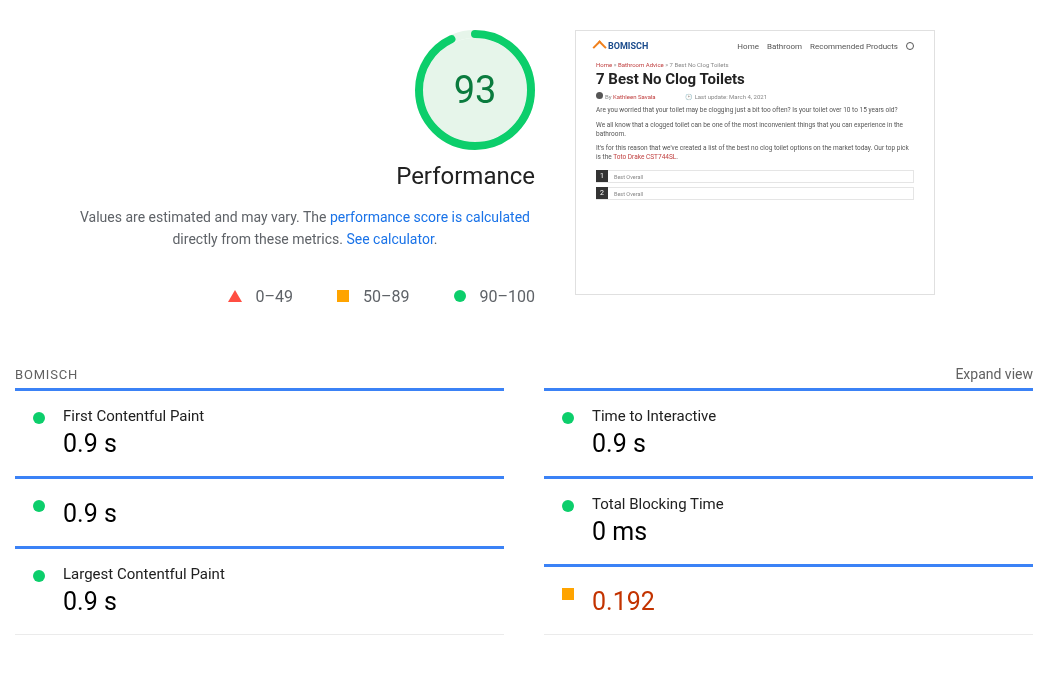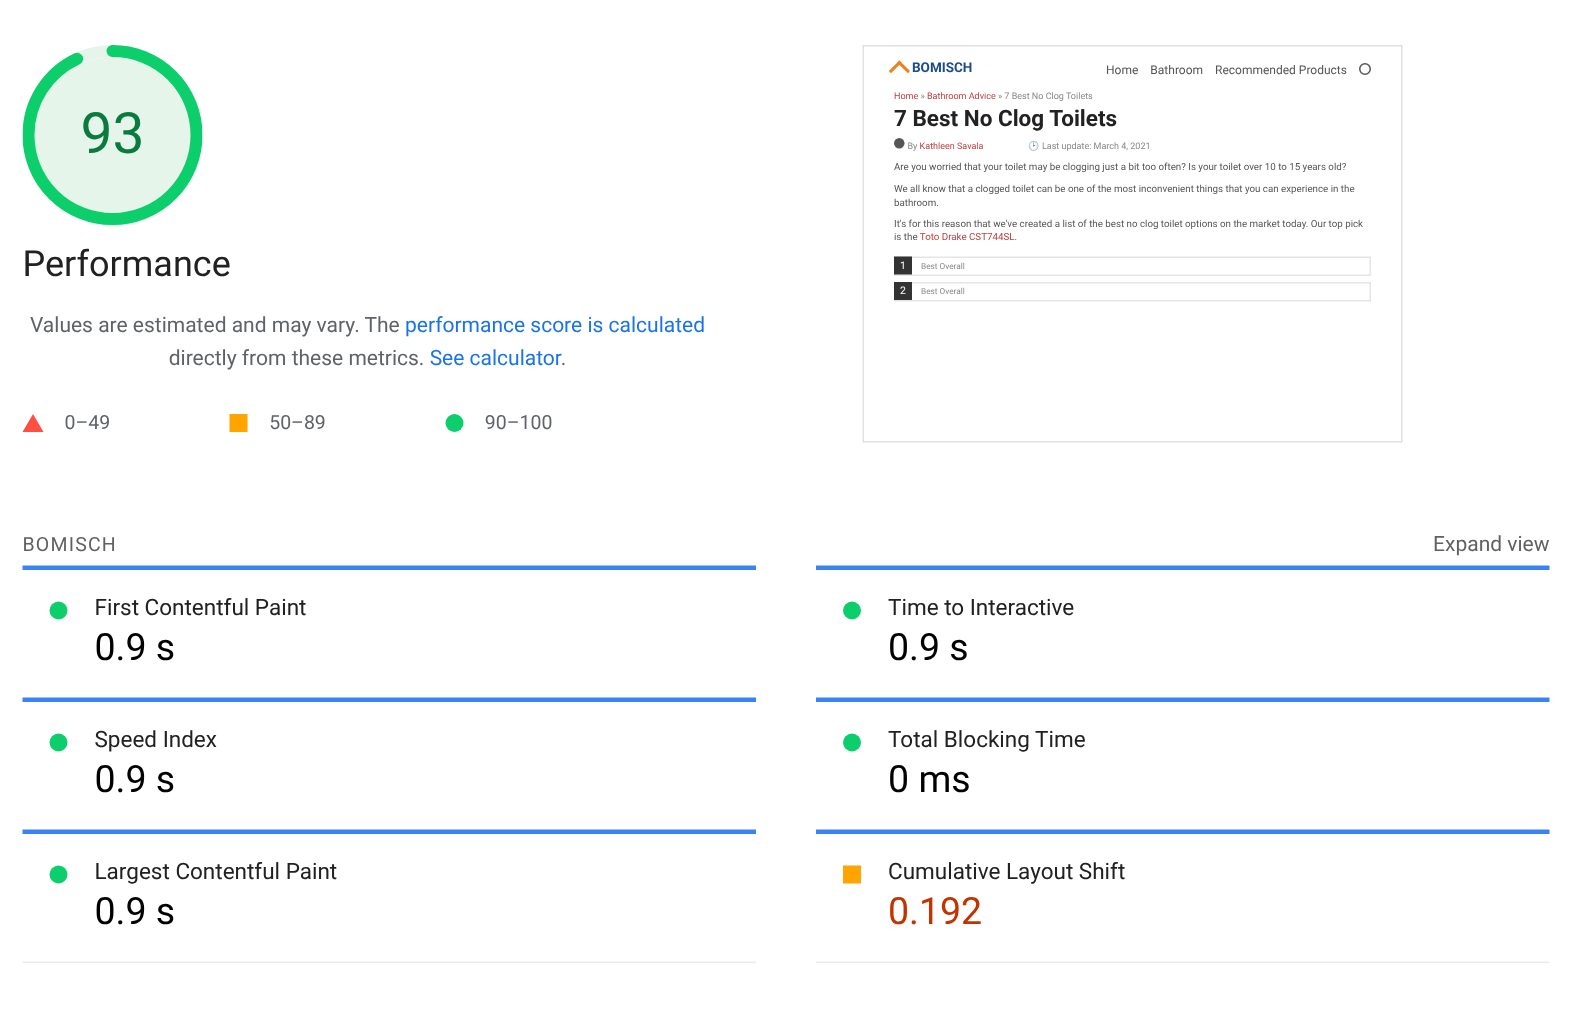--- a/index.html
+++ b/index.html
@@ -1,28 +1,28 @@
 <!DOCTYPE html>
 <html><head>
 <meta charset="utf-8">
 <style>
   * { box-sizing: border-box; margin: 0; padding: 0; }
   body { font-family: Roboto, Arial, sans-serif; color: #212121; background: #fff; width: 1048px; }
   .top-section { display: flex; padding: 30px 15px 0 15px; gap: 40px; }
-  .score-panel { flex: 0 0 520px; display: flex; flex-direction: column; align-items: flex-start; }
+  .score-panel { flex: 0 0 520px; display: flex; flex-direction: column; align-items: flex-end; }
   .gauge-wrap { width: 120px; height: 120px; position: relative; }
   .gauge-wrap svg { width: 100%; height: 100%; transform: rotate(-90deg); }
   .gauge-bg { fill: none; stroke: #e6f5ea; stroke-width: 8; }
   .gauge-fg { fill: #e6f5ea; }
   .gauge-arc { fill: none; stroke: #0cce6b; stroke-width: 8; stroke-linecap: round; }
   .gauge-score { position: absolute; top: 0; left: 0; width: 100%; height: 100%; display: flex; align-items: center; justify-content: center; font-size: 38px; color: #0a7b3e; font-weight: 400; }
   .score-label { font-size: 24px; color: #212121; margin-top: 12px; font-weight: 400; }
   .score-note { font-size: 14px; color: #5f6368; text-align: center; margin-top: 16px; line-height: 1.6; max-width: 460px; }
   .score-note a { color: #1a73e8; text-decoration: none; }
-  .legend-row { display: flex; gap: 80px; margin-top: 24px; align-items: center; font-size: 13px; color: #5f6368; }
+  .legend-row { display: flex; gap: 44px; margin-top: 36px; align-items: center; font-size: 16px; color: #5f6368; }
   .legend-item { display: flex; align-items: center; gap: 14px; }
   .tri-red { width: 0; height: 0; border-left: 7px solid transparent; border-right: 7px solid transparent; border-bottom: 12px solid #ff4e42; }
   .sq-orange { width: 12px; height: 12px; background: #ffa400; }
   .circ-green { width: 12px; height: 12px; border-radius: 50%; background: #0cce6b; }
   .preview-panel { flex: 0 0 360px; }
   .preview-box { border: 1px solid #e0e0e0; background:#fff; height: 265px; padding: 8px 20px 0 20px; overflow:hidden; position:relative; }
   .pv-header { display:flex; justify-content:space-between; align-items:center; font-size:8px; color:#555; border-bottom:0 solid #eee; padding:2px 0 6px 0;}
   .pv-logo { display:flex; align-items:center; gap:2px; font-weight:700; color:#1a4b8c; font-size:9px;}
   .pv-logo-ico { width:10px;height:10px;border:2px solid #f0801c; border-right:none; border-bottom:none; transform:rotate(45deg) translateY(2px); }
   .pv-nav { display:flex; gap:8px; align-items:center; }
@@ -140,21 +140,20 @@
 
 <div class="metrics-grid">
   <div class="metrics-col">
     <div class="metric-row">
       <div class="ind circle"></div>
       <div class="metric-name">First Contentful Paint</div>
       <div class="metric-value green">0.9 s</div>
     </div>
     <div class="metric-row">
       <div class="ind circle"></div>
-      <div class="metric-name">Speed Index</div>
       <div class="metric-value green">0.9 s</div>
     </div>
     <div class="metric-row">
       <div class="ind circle"></div>
       <div class="metric-name">Largest Contentful Paint</div>
       <div class="metric-value green">0.9 s</div>
     </div>
     <div class="metric-row" style="padding:0;border-top:1px solid #ebebeb;height:0"></div>
   </div>
   <div class="metrics-col">
@@ -163,18 +162,17 @@
       <div class="metric-name">Time to Interactive</div>
       <div class="metric-value green">0.9 s</div>
     </div>
     <div class="metric-row">
       <div class="ind circle"></div>
       <div class="metric-name">Total Blocking Time</div>
       <div class="metric-value green">0 ms</div>
     </div>
     <div class="metric-row">
       <div class="ind square"></div>
-      <div class="metric-name">Cumulative Layout Shift</div>
       <div class="metric-value orange">0.192</div>
     </div>
     <div class="metric-row" style="padding:0;border-top:1px solid #ebebeb;height:0"></div>
   </div>
 </div>
 
 </body></html>

